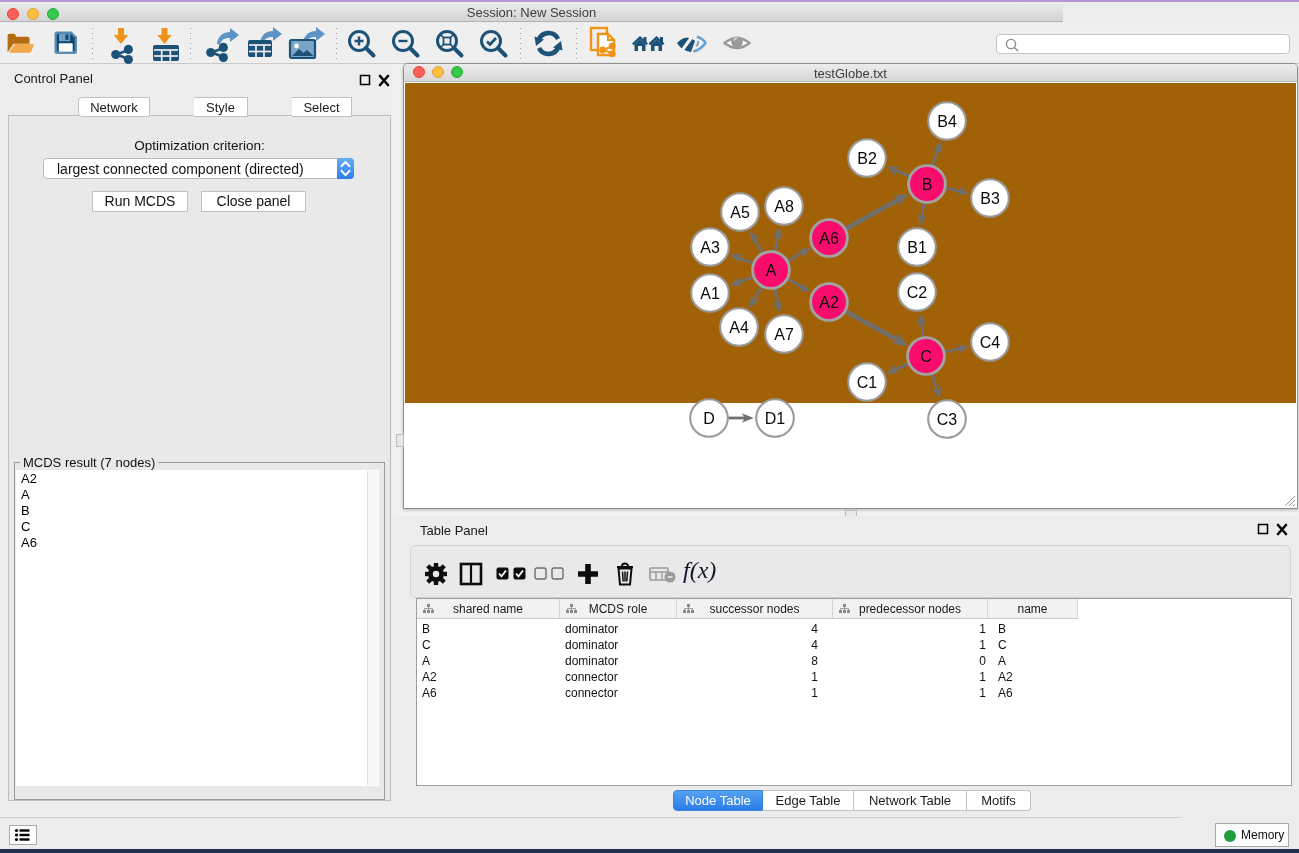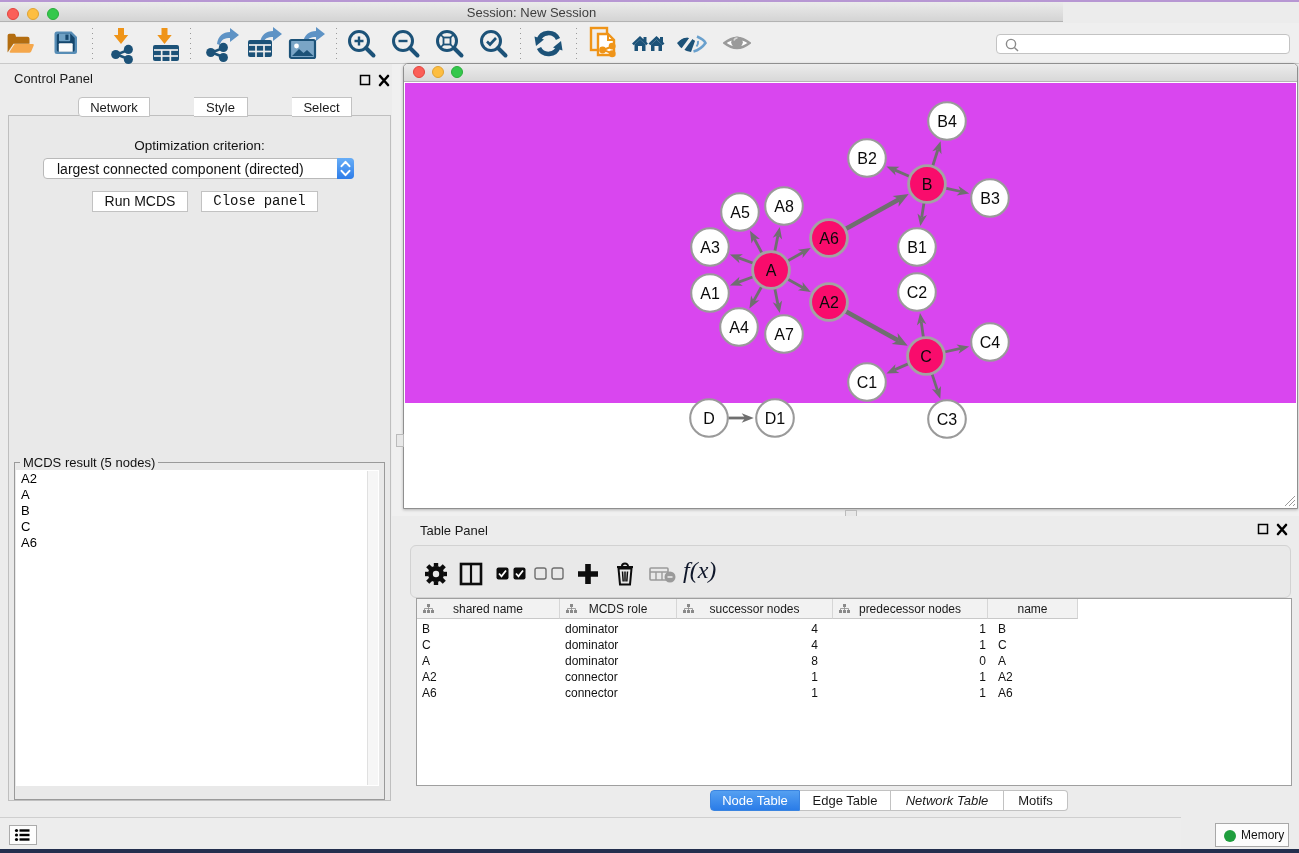--- a/index.html
+++ b/index.html
@@ -46,21 +46,21 @@
   background:#f6f6f6; border-left:1px solid #e0e0e0; }
 
 #desktop { left:392px; top:64px; width:907px; height:452px; background:#f0f0f0; }
 #netwin { left:403px; top:63px; width:895px; height:446px; background:#fff;
   border:1px solid #8f8f8f; border-radius:5px 5px 0 0; box-shadow:0 1px 3px rgba(0,0,0,0.25); }
 #nw-title { position:absolute; left:0; top:0; right:0; height:18px;
   background:linear-gradient(#ececec,#d8d8d8); border-bottom:1px solid #b5b5b5;
   border-radius:4px 4px 0 0; }
 #nw-title .ttl { position:absolute; left:0; right:0; top:2px; text-align:center;
   font-size:13px; color:#3e3e3e; }
-#canvas { position:absolute; left:1px; top:19px; width:891px; height:320px; background:#d946ef; }
+#canvas { position:absolute; left:1px; top:19px; width:891px; height:320px; background:#a16207; }
 
 #tp { left:392px; top:516px; width:907px; height:301px; background:#ececec; }
 #tp-title { position:absolute; left:28px; top:7px; font-size:13px; color:#1a1a1a; }
 #tp-toolbar { position:absolute; left:18px; top:29px; width:881px; height:53px;
   background:#e9e9e9; border:1px solid #d2d2d2; border-radius:6px; }
 #tbl { position:absolute; left:24px; top:82px; width:876px; height:188px; background:#fff;
   border:1px solid #9f9f9f; }
 #tbl .hdr { position:absolute; left:0; top:0; height:20px; background:#f2f2f2;
   border-bottom:1px solid #c9c9c9; border-right:1px solid #d6d6d6;
   font-size:12px; color:#1a1a1a; text-align:center; line-height:20px; }
@@ -247,39 +247,40 @@
 </div>
 <div id="optlabel" class="abs">Optimization criterion:</div>
 <div id="dropdown" class="abs">
   <div class="dtext">largest connected component (directed)</div>
   <div class="stepper"><svg width="17" height="21" viewBox="0 0 17 21">
         <path d="M4.5 8.2 L8.5 3.8 L12.5 8.2" fill="none" stroke="#fff" stroke-width="2" stroke-linecap="round" stroke-linejoin="round"></path>
         <path d="M4.5 12.8 L8.5 17.2 L12.5 12.8" fill="none" stroke="#fff" stroke-width="2" stroke-linecap="round" stroke-linejoin="round"></path>
       </svg></div>
 </div>
 <div class="btn" style="left:92px; top:191px; width:96px;">Run MCDS</div>
-<div class="btn" style="left:201px; top:191px; width:117px;font-family:Liberation Mono, monospace;">Close panel</div>
+<div class="btn" style="left:201px; top:191px; width:105px;">Close panel</div>
 <div id="fieldset" class="abs">
-    <div class="legend">MCDS result (5 nodes)</div>
+    <div class="legend">MCDS result (7 nodes)</div>
   </div>
 <div id="listbox" class="abs">
   <div class="li">A2</div>
     <div class="li">A</div>
     <div class="li">B</div>
     <div class="li">C</div>
     <div class="li">A6</div>
   <div class="sb"></div>
 </div>
 
 <div id="desktop" class="abs"></div>
 <div id="netwin" class="abs">
   <div id="nw-title">
     <div class="tl" style="left:9px; top:2px; background:#fb5f58; border:1px solid #e2453e;"></div>
     <div class="tl" style="left:28px; top:2px; background:#fdbe41; border:1px solid #e0a333;"></div>
     <div class="tl" style="left:47px; top:2px; background:#34c84c; border:1px solid #2aad3c;"></div>
+    <div class="ttl">testGlobe.txt</div>
   </div>
   <div id="canvas"><svg width="894" height="426" viewBox="0 0 894 426">
         <g stroke="#6f6f6f" fill="#6f6f6f">
           <line x1="357.1" y1="170.3" x2="349.1" y2="155.4" stroke-width="2.8"></line>
           <polygon points="345.0,147.8 354.9,156.1 349.1,155.4 346.5,160.6" stroke="none"></polygon>
           <line x1="369.8" y1="168.5" x2="373.0" y2="152.3" stroke-width="2.8"></line>
           <polygon points="374.8,143.9 377.1,156.6 373.0,152.3 367.7,154.7" stroke="none"></polygon>
           <line x1="348.3" y1="180.3" x2="333.0" y2="174.6" stroke-width="2.8"></line>
           <polygon points="324.9,171.5 337.9,171.3 333.0,174.6 334.5,180.2" stroke="none"></polygon>
           <line x1="348.3" y1="193.7" x2="333.0" y2="199.4" stroke-width="2.8"></line>
@@ -495,23 +496,23 @@
       </div>
       <div class="row" style="top:85.8px;">
         <div class="c" style="left:5px;">A6</div>
         <div class="c" style="left:148px;">connector</div>
         <div class="c" style="left:260px;width:141px;text-align:right;">1</div>
         <div class="c" style="left:416px;width:153px;text-align:right;">1</div>
         <div class="c" style="left:581px;">A6</div>
       </div>
     </div>
   <div style="position:absolute; left:281px; top:274px; display:flex;">
-    <div class="tab first sel" style="height:21px;line-height:20px;width:90px;margin-left:37px;">Node Table</div>
+    <div class="tab first sel" style="height:21px;line-height:20px;width:90px;">Node Table</div>
     <div class="tab" style="height:21px;line-height:20px;width:91px;">Edge Table</div>
-    <div class="tab" style="height:21px;line-height:20px;width:113px;font-style:italic;">Network Table</div>
+    <div class="tab" style="height:21px;line-height:20px;width:113px;">Network Table</div>
     <div class="tab last" style="height:21px;line-height:20px;width:64px;">Motifs</div>
   </div>
 </div>
 
 <div id="statusbar" class="abs">
   <div id="stbtn"><svg width="26" height="18" viewBox="0 0 26 18">
         <circle cx="6.5" cy="4.5" r="1.6" fill="#000"></circle>
         <circle cx="6.5" cy="9" r="1.6" fill="#000"></circle>
         <circle cx="6.5" cy="13.5" r="1.6" fill="#000"></circle>
         <rect x="9.5" y="3.3" width="10" height="2.4" fill="#000"></rect>

